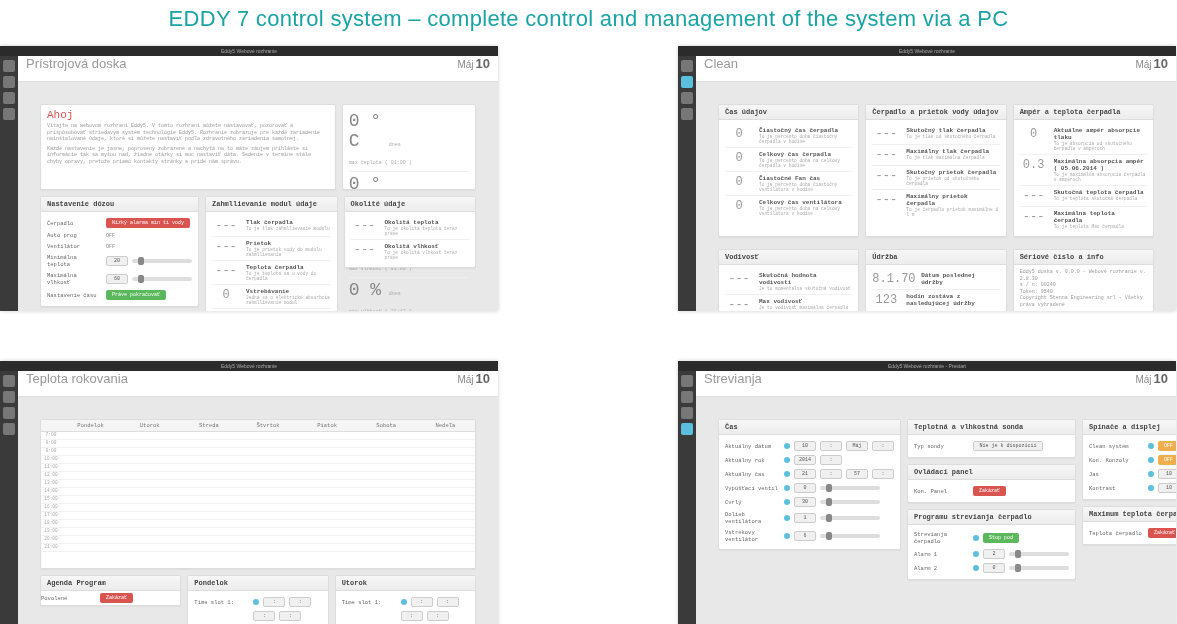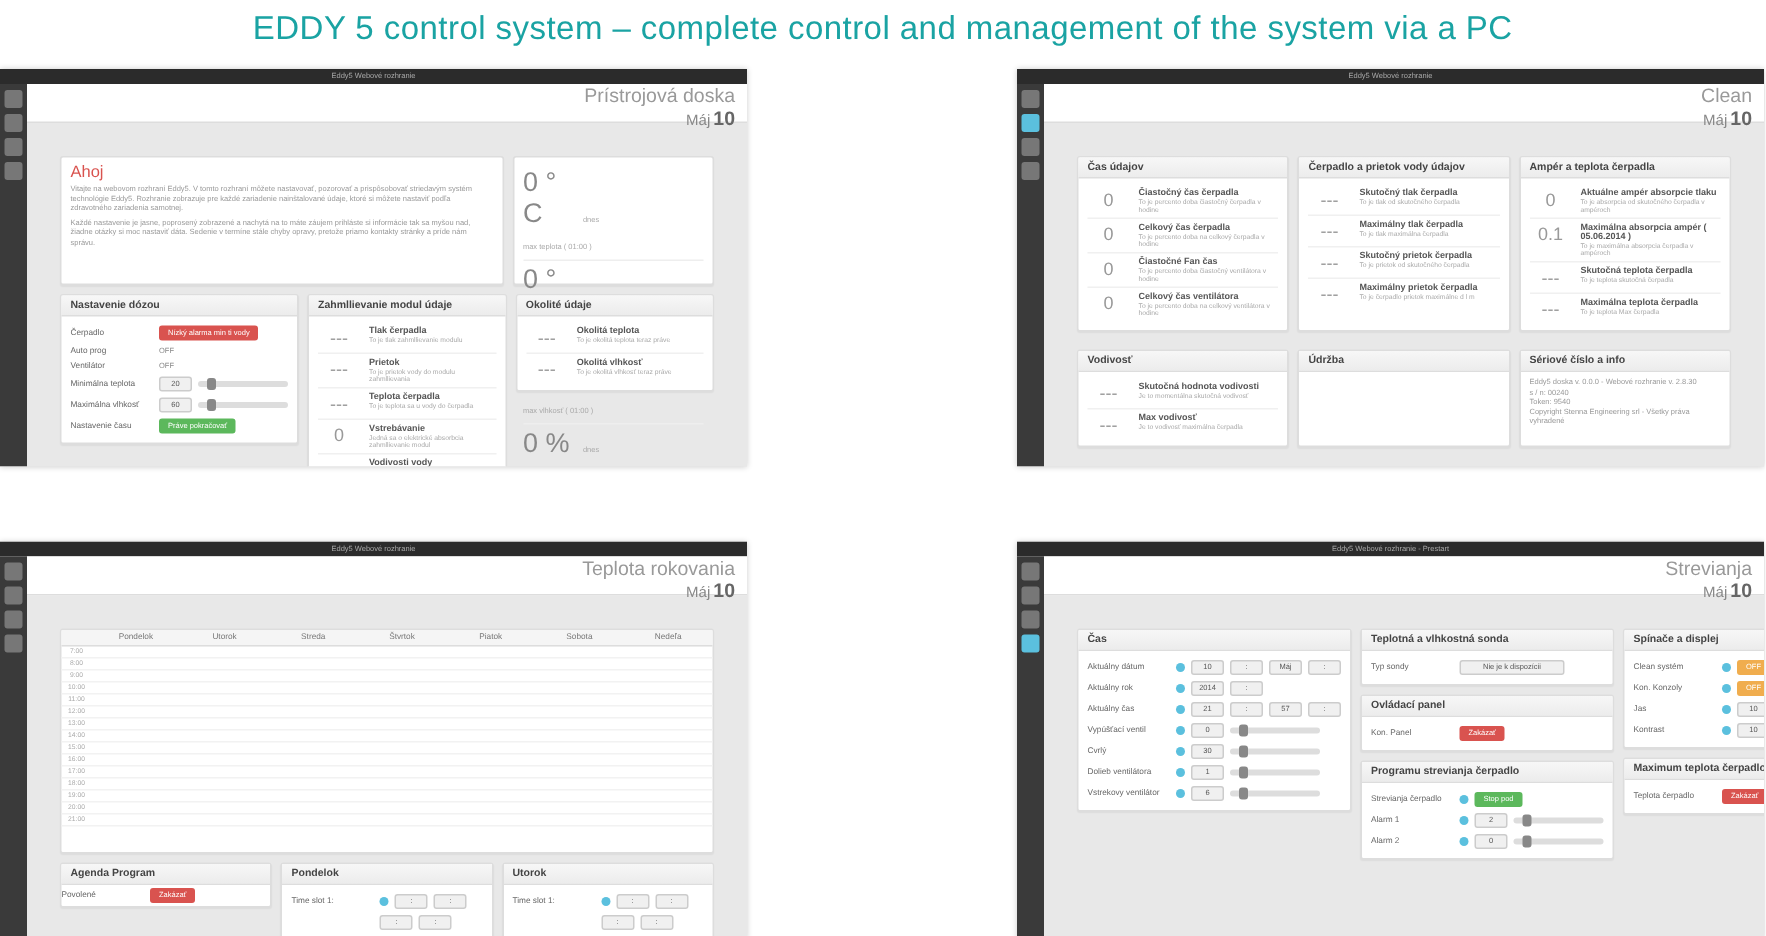--- a/index.html
+++ b/index.html
@@ -4,25 +4,25 @@
 <style>
   * { box-sizing: border-box; margin: 0; padding: 0; }
   body { font-family: Arial, Helvetica, sans-serif; background: #fff; width: 1177px; }
   .main-title { text-align: center; color: #1aa3a3; font-size: 22px; font-weight: 300; padding: 6px 0 14px; letter-spacing: 0.3px; }
   .grid { display: grid; grid-template-columns: 498px 498px; gap: 50px 180px; padding: 0 0 20px 0; justify-content: start; }
   .shot { width: 498px; height: 265px; position: relative; overflow: hidden; box-shadow: 0 0 4px rgba(0,0,0,0.2); background:#e8e8e8;}
   .topbar { height:10px; background:#2b2b2b; color:#aaa; font-size:5px; display:flex; align-items:center; justify-content:center; }
   .sidebar { position:absolute; left:0; top:10px; bottom:0; width:18px; background:#3a3a3a; display:flex; flex-direction:column; gap:4px; padding-top:4px; align-items:center;}
   .sidebar .sicon { width:12px; height:12px; background:#777; border-radius:2px; }
   .content { position:absolute; left:18px; right:0; top:10px; bottom:0; background:#e8e8e8; }
-  .header { height:26px; background:#fff; border-bottom:1px solid #ddd; display:flex; align-items:flex-end; justify-content:space-between; padding:0 8px;flex-direction:column; }
+  .header { height:26px; background:#fff; border-bottom:1px solid #ddd; display:flex; align-items:flex-start; justify-content:space-between; padding:0 8px; }
   .header .ptitle { font-size:13px; color:#999; font-weight:400; }
   .header .date { font-size:10px; color:#888; }
   .header .date b { font-size:13px; color:#666; font-weight:700; margin-left:2px;}
-  .body { position:absolute; left:0; right:0; top:26px; bottom:0; padding:22px; overflow:hidden;}
+  .body { position:absolute; left:0; right:0; top:26px; bottom:0; padding:22px; overflow:hidden;font-family:Liberation Mono, monospace;}
   .panel { background:#fff; border:1px solid #ddd; border-radius:2px; margin-bottom:6px; box-shadow:0 1px 1px rgba(0,0,0,0.05);}
   .panel-h { background:linear-gradient(#f7f7f7,#ececec); border-bottom:1px solid #ddd; padding:3px 6px; font-size:7px; color:#444; font-weight:bold;}
   .panel-b { padding:4px 6px; }
   .tiny { font-size:5px; color:#999; line-height:1.3; }
   .btn { display:inline-block; padding:2px 6px; font-size:5px; border-radius:2px; color:#fff; }
   .btn-red { background:#d9534f; }
   .btn-green { background:#5cb85c; }
   .btn-orange { background:#f0ad4e; }
   .row { display:flex; gap:6px; }
   .col { flex:1; }
@@ -47,21 +47,21 @@
   .form-row .flabel { font-size:5.5px; color:#666; width:55px;}
   .form-row .fctrl { font-size:5px; color:#888; }
   .select-mini { display:inline-block; background:#f0f0f0; border:1px solid #ccc; padding:1px 4px; font-size:5px; color:#555; border-radius:2px; min-width:22px; text-align:center;}
   .slider-mini { display:inline-block; vertical-align:middle; width:60px; height:4px; background:#ddd; border-radius:2px; position:relative;}
   .slider-mini::after { content:''; position:absolute; left:10%; top:-2px; width:6px; height:8px; background:#888; border-radius:2px;}
   .info-btn { width:6px; height:6px; background:#5bc0de; color:#fff; font-size:5px; border-radius:50%;}
 </style>
 </head>
 <body>
 
-<h1 class="main-title">EDDY 5 control system – complete control and management of the system via a PC</h1>
+<h1 class="main-title">EDDY 7 control system – complete control and management of the system via a PC</h1>
 
 <div class="grid">
 
   <div class="shot">
     <div class="topbar">Eddy5 Webové rozhranie</div>
     <div class="sidebar">
       <div class="sicon"></div>
       <div class="sicon"></div>
       <div class="sicon"></div>
       <div class="sicon"></div>
@@ -283,21 +283,21 @@
               <div class="panel-h">Ampér a teplota čerpadla</div>
               <div class="panel-b">
                 <div class="metric-row">
                   <div class="metric-v">0</div>
                   <div class="metric-t">
                     <div class="l1">Aktuálne ampér absorpcie tlaku</div>
                     <div class="l2">To je absorpcia od skutočného čerpadla v ampéroch</div>
                   </div>
                 </div>
                 <div class="metric-row">
-                  <div class="metric-v">0.1</div>
+                  <div class="metric-v">0.3</div>
                   <div class="metric-t">
                     <div class="l1">Maximálna absorpcia ampér  ( 05.06.2014 )</div>
                     <div class="l2">To je maximálna absorpcia čerpadla v ampéroch</div>
                   </div>
                 </div>
                 <div class="metric-row">
                   <div class="metric-v">---</div>
                   <div class="metric-t">
                     <div class="l1">Skutočná teplota čerpadla</div>
                     <div class="l2">To je teplota skutočná čerpadla</div>
@@ -326,20 +326,36 @@
                   <div class="metric-v">---</div>
                   <div class="metric-t">
                     <div class="l1">Max vodivosť</div>
                     <div class="l2">Je to vodivosť maximálna čerpadla</div>
                   </div>
                 </div>
               </div>
             </div>
             <div class="panel">
               <div class="panel-h">Údržba</div>
+              <div class="panel-b">
+                <div class="metric-row">
+                  <div class="metric-v">8.1.70</div>
+                  <div class="metric-t">
+                    <div class="l1">Dátum poslednej údržby</div>
+                    <div class="l2"></div>
+                  </div>
+                </div>
+                <div class="metric-row">
+                  <div class="metric-v">123</div>
+                  <div class="metric-t">
+                    <div class="l1">hodín zostáva z nasledujúcej údržby</div>
+                    <div class="l2"></div>
+                  </div>
+                </div>
+              </div>
             </div>
             <div class="panel">
               <div class="panel-h">Sériové číslo a info</div>
               <div class="panel-b">
                 <div class="tiny">Eddy5 doska v. 0.0.0 - Webové rozhranie v. 2.8.30</div>
                 <div class="tiny">s / n: 00240</div>
                 <div class="tiny">Token: 9540</div>
                 <div class="tiny">Copyright Stenna Engineering srl  - Všetky práva vyhradené</div>
               </div>
             </div>

